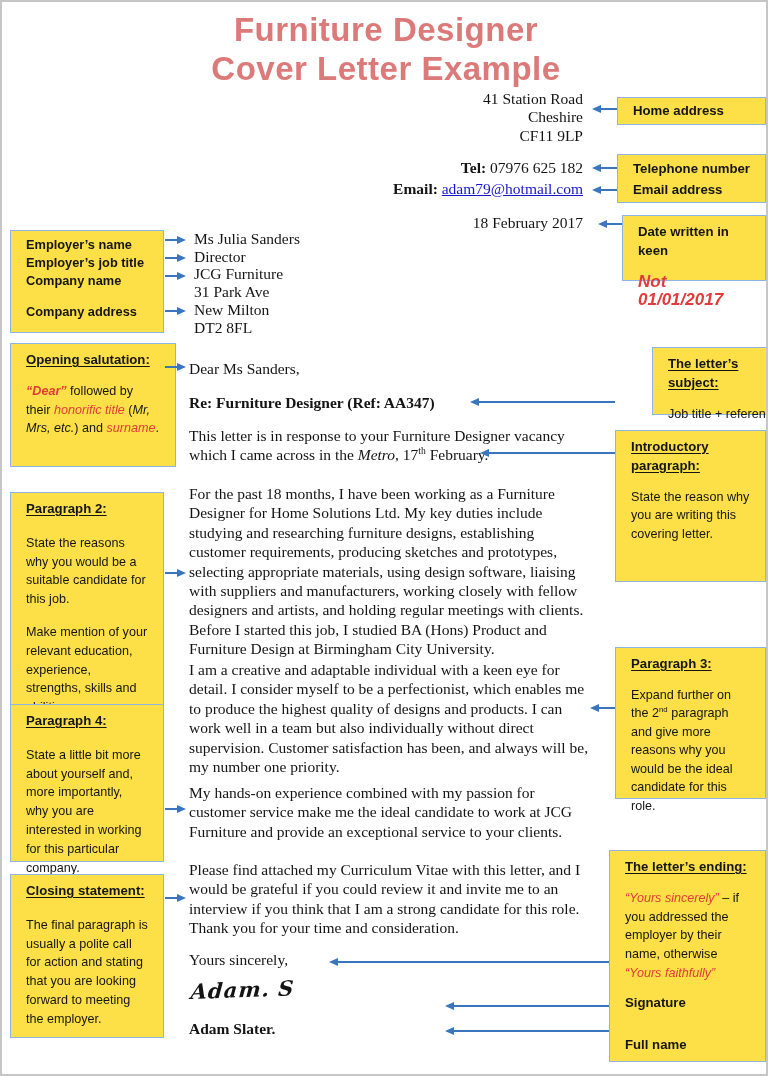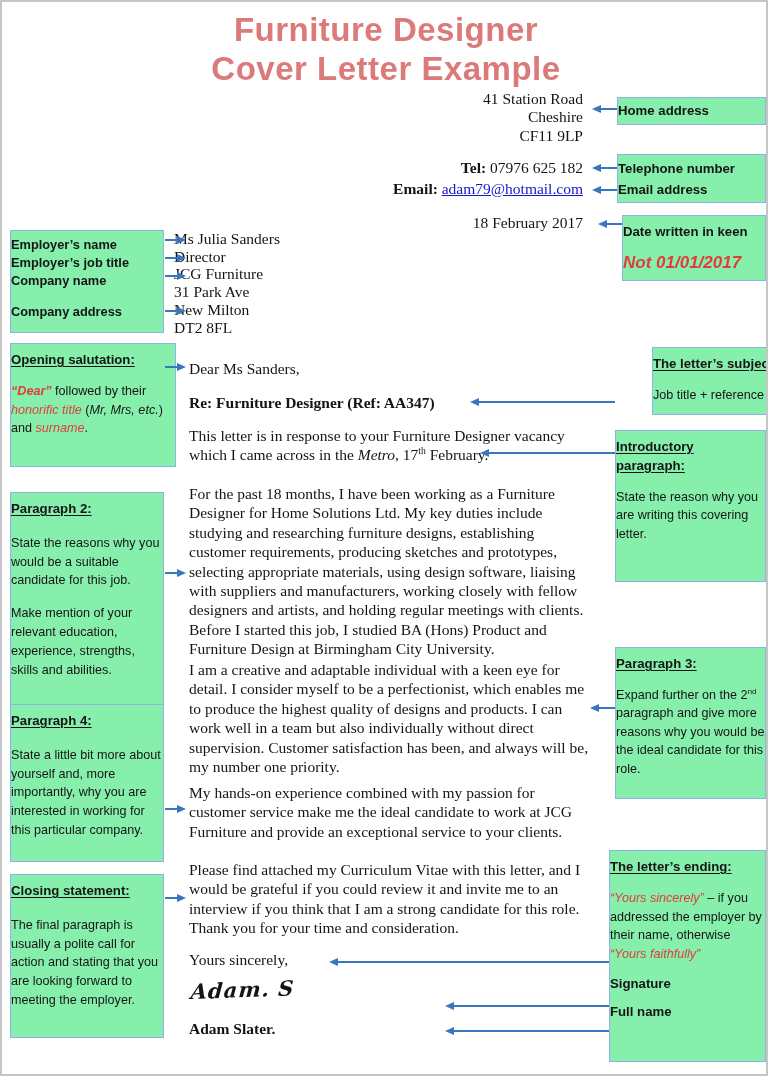--- a/index.html
+++ b/index.html
@@ -22,22 +22,22 @@
   }
   .addr-line{line-height:18.4px;}
   .recipient-line{line-height:17.7px;}
   a.email-link{color:#1515cc;text-decoration:underline;cursor:pointer;}
   .sig{
     font-family:"DejaVu Serif",serif;font-style:italic;font-weight:600;font-size:21px;
     transform:skewX(-6deg) rotate(-2deg);transform-origin:left bottom;letter-spacing:1px;
   }
   
   .callout{
-    position:absolute;background:#86efac;border:1px solid #8eb4e3;box-sizing:border-box;
-    padding:7px 0;font-size:12.6px;line-height:18.8px;color:#151515;
+    position:absolute;background:#fde047;border:1px solid #8eb4e3;box-sizing:border-box;
+    padding:7px 15px;font-size:12.6px;line-height:18.8px;color:#151515;
   }
   .ctitle{font-weight:bold;text-decoration:underline;text-underline-offset:2px;font-size:13.2px;margin-bottom:15px;}
   .ctitle.tight{margin-bottom:12px;}
   .clabel{font-weight:bold;font-size:13.2px;}
   .emp-line{font-weight:bold;font-size:12.8px;line-height:17.8px;}
   .gap14{margin-top:14px;}
   .warn{color:#e23b3b;font-weight:bold;font-style:italic;margin-top:12px;font-size:17px;}
   
   .arrow{position:absolute;height:8px;}
   .arrow i{position:absolute;top:3px;height:2px;background:#3a76bd;display:block;left:0;right:0;}
@@ -73,21 +73,21 @@
   <div class="abs serif ralign" style="top:156px;right:183px;width:300px">
     <span class="b">Tel:</span><span> 07976 625 182</span>
   </div>
   <div class="abs serif ralign" style="top:177px;right:183px;width:300px">
     <span class="b">Email:</span>
     <a class="email-link" href="#">adam79@hotmail.com</a>
   </div>
 
   <div class="abs serif ralign" style="top:211px;right:183px;width:260px">18 February 2017</div>
 
-  <div class="abs serif" style="top:228px;left:172px;width:220px">
+  <div class="abs serif" style="top:228px;left:192px;width:220px">
     <div class="recipient-line">Ms Julia  Sanders</div>
     <div class="recipient-line">Director</div>
     <div class="recipient-line">JCG Furniture</div>
     <div class="recipient-line">31 Park Ave</div>
     <div class="recipient-line">New Milton</div>
     <div class="recipient-line">DT2 8FL</div>
   </div>
 
   <div class="abs serif" style="top:357px;left:187px">Dear Ms Sanders,</div>
   <div class="abs serif b" style="top:391px;left:187px">Re: Furniture Designer (Ref: AA347)</div>
@@ -156,21 +156,21 @@
 
   <div class="callout" style="left:613px;top:645px;width:151px;height:152px;line-height:18.5px">
     <div class="ctitle tight">Paragraph 3:</div>
     <div><span>Expand further on the 2</span><span class="sup">nd</span><span> paragraph and give more reasons why you would be the ideal candidate for this role.</span></div>
   </div>
 
   <div class="callout" style="left:607px;top:848px;width:157px;height:212px">
     <div class="ctitle tight">The letter’s ending:</div>
     <div><span class="red i">“Yours sincerely”</span><span> – if you addressed the employer by their name, otherwise </span><span class="red i">“Yours faithfully”</span></div>
     <div class="clabel" style="margin-top:11px">Signature</div>
-    <div class="clabel" style="margin-top:9px">Full name</div>
+    <div class="clabel" style="margin-top:23px">Full name</div>
   </div>
 
   <div class="arrow left" style="left:590px;top:103px;width:25px">
       <i></i>
     </div>
   <div class="arrow left" style="left:590px;top:162px;width:25px">
       <i></i>
     </div>
   <div class="arrow left" style="left:590px;top:184px;width:25px">
       <i></i>

